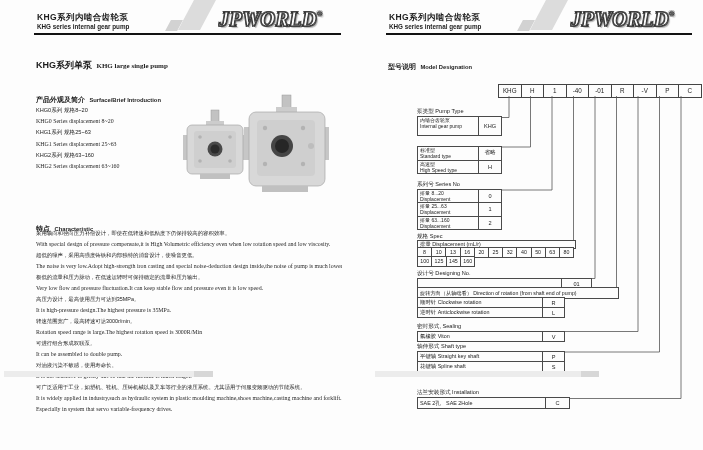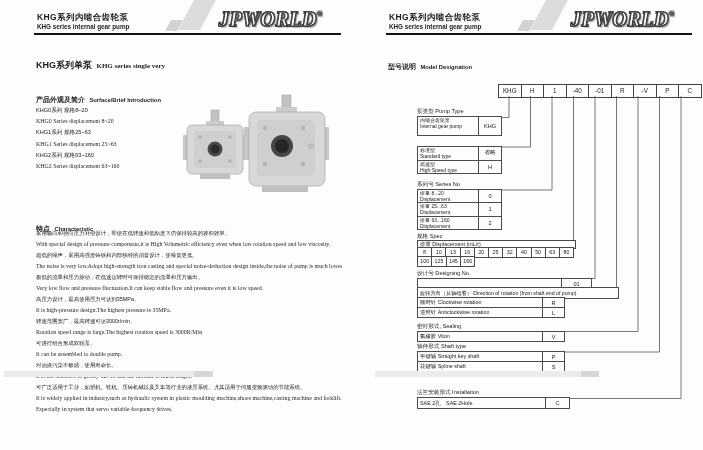--- a/index.html
+++ b/index.html
@@ -74,21 +74,21 @@
       <div class="hdr-titles">
         <div class="t-zh">KHG系列内啮合齿轮泵</div>
         <div class="t-en">KHG series internal gear pump</div>
       </div>
       <div class="logo"><span>JPWORLD</span><span class="reg">®</span></div>
       <div class="rule"></div>
     </div>
 
     <div class="lp-title">
       <span class="zh">KHG系列单泵</span>
-      <span class="en">KHG series single very</span>
+      <span class="en">KHG large single pump</span>
     </div>
 
     <div class="sec-head" style="top:88px;">
       <span class="zh">产品外观及简介</span>
       <span class="en">Surface/Brief Introduction</span>
     </div>
 
     <div class="intro-list">
       <div class="li-zh">KHG0系列 规格8~20</div>
       <div class="li-en">KHG0 Series displacement 8~20</div>

